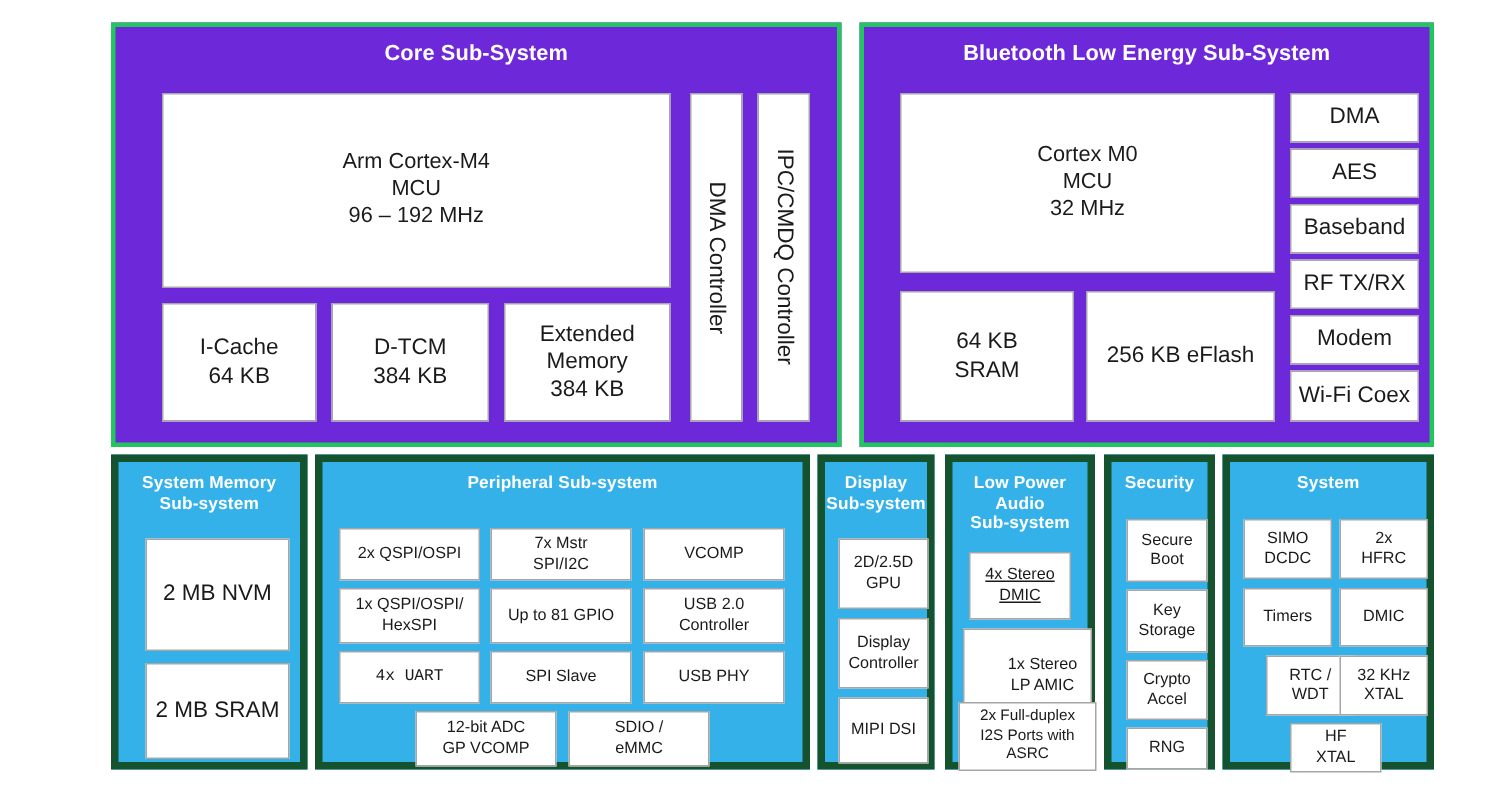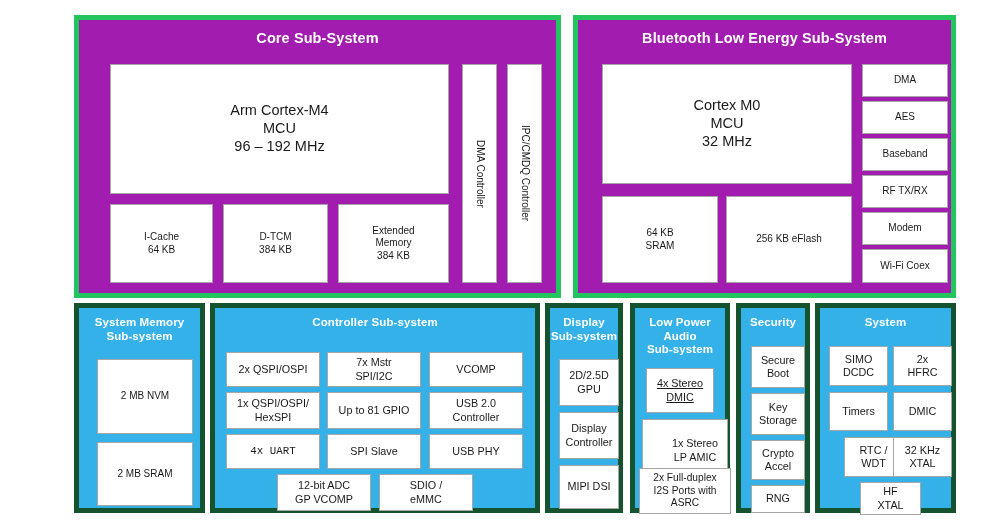--- a/index.html
+++ b/index.html
@@ -2,38 +2,38 @@
 <html><head>
 <meta charset="utf-8">
 <style>
   html,body{margin:0;padding:0;background:#ffffff;}
   body{
     width:996px;height:525px;position:relative;overflow:hidden;
     font-family:"Liberation Sans","DejaVu Sans",sans-serif;
     color:#1a1a1a;
   }
   .panel{position:absolute;box-sizing:border-box;}
-  .panel-dark{background:#a21caf;border:5px solid #22c55e;}
+  .panel-dark{background:#6d28d9;border:3px solid #22c55e;}
   .panel-light{background:#35b1ea;border:5px solid #14532d;}
   .panel-title{
     position:absolute;left:0;right:0;text-align:center;
     color:#ffffff;font-weight:bold;line-height:1.18;
     letter-spacing:.1px;
   }
   .title-lg{font-size:14.5px;}
   .title-sm{font-size:11.5px;}
   .box{
     position:absolute;box-sizing:border-box;background:#ffffff;
     border:1px solid #a6a6a6;
     display:flex;align-items:center;justify-content:center;text-align:center;
     line-height:1.22;color:#1a1a1a;
   }
   .box-inner{display:block;width:100%;padding:0 2px;box-sizing:border-box;}
   .f15{font-size:14.5px;}
-  .f12{font-size:10px;}
+  .f12{font-size:15px;}
   .f11{font-size:10.8px;}
   .f10{font-size:10.2px;}
   .vert{writing-mode:vertical-rl;text-orientation:mixed;}
   .vert .box-inner{width:auto;}
 </style>
 </head>
 <body>
 
 <div class="panel panel-dark" style="left:74px;top:15px;width:487px;height:283px;">
   <div class="panel-title title-lg" style="top:10px;">Core Sub-System</div>
@@ -126,21 +126,21 @@
   </div>
   <div class="box f12" style="left:18px;top:51px;width:96px;height:75px;">
     <span class="box-inner">2 MB NVM</span>
   </div>
   <div class="box f12" style="left:18px;top:134px;width:96px;height:64px;">
     <span class="box-inner">2 MB SRAM</span>
   </div>
 </div>
 
 <div class="panel panel-light" style="left:210px;top:303px;width:330px;height:210px;">
-  <div class="panel-title title-sm" style="top:8px;">Controller Sub-system</div>
+  <div class="panel-title title-sm" style="top:8px;">Peripheral Sub-system</div>
 
   <div class="box f11" style="left:11px;top:44px;width:94px;height:35px;">
     <span class="box-inner">2x QSPI/OSPI</span>
   </div>
   <div class="box f11" style="left:112px;top:44px;width:94px;height:35px;">
     <span class="box-inner">
       <span>7x Mstr</span><br>
       <span>SPI/I2C</span>
     </span>
   </div>

